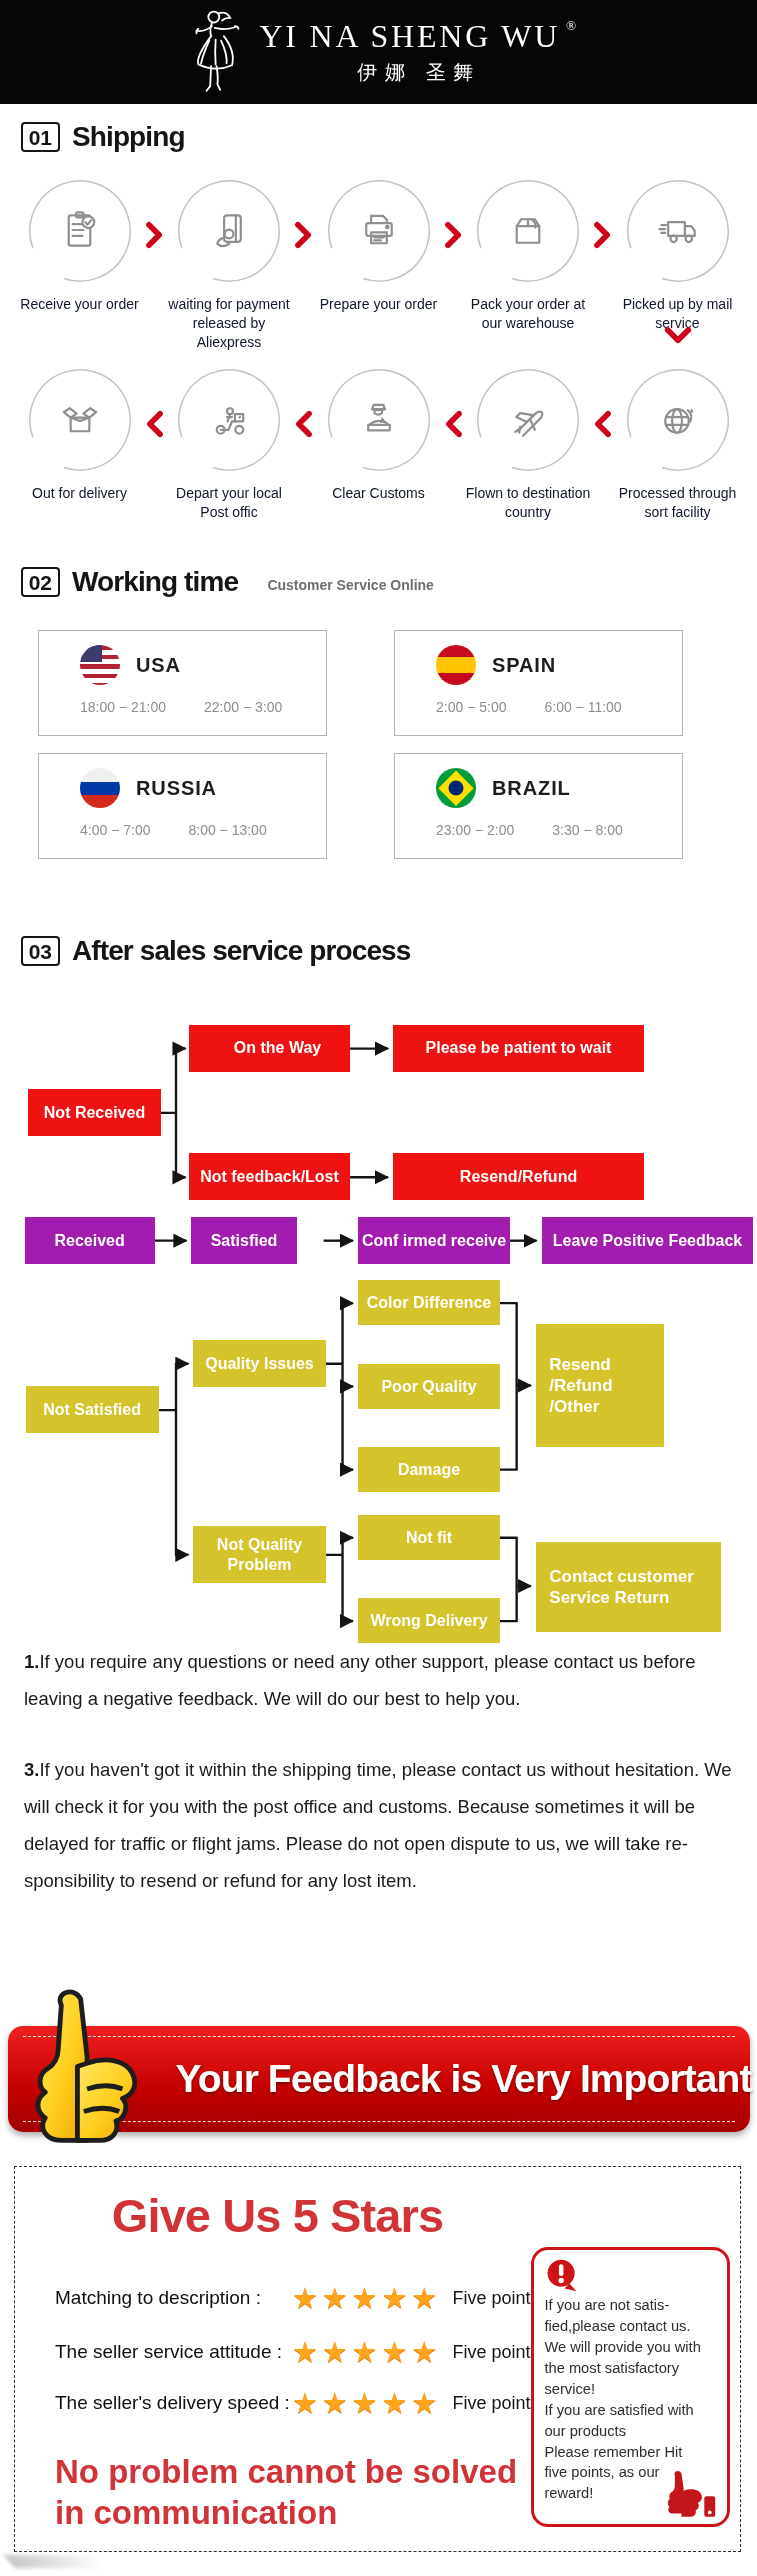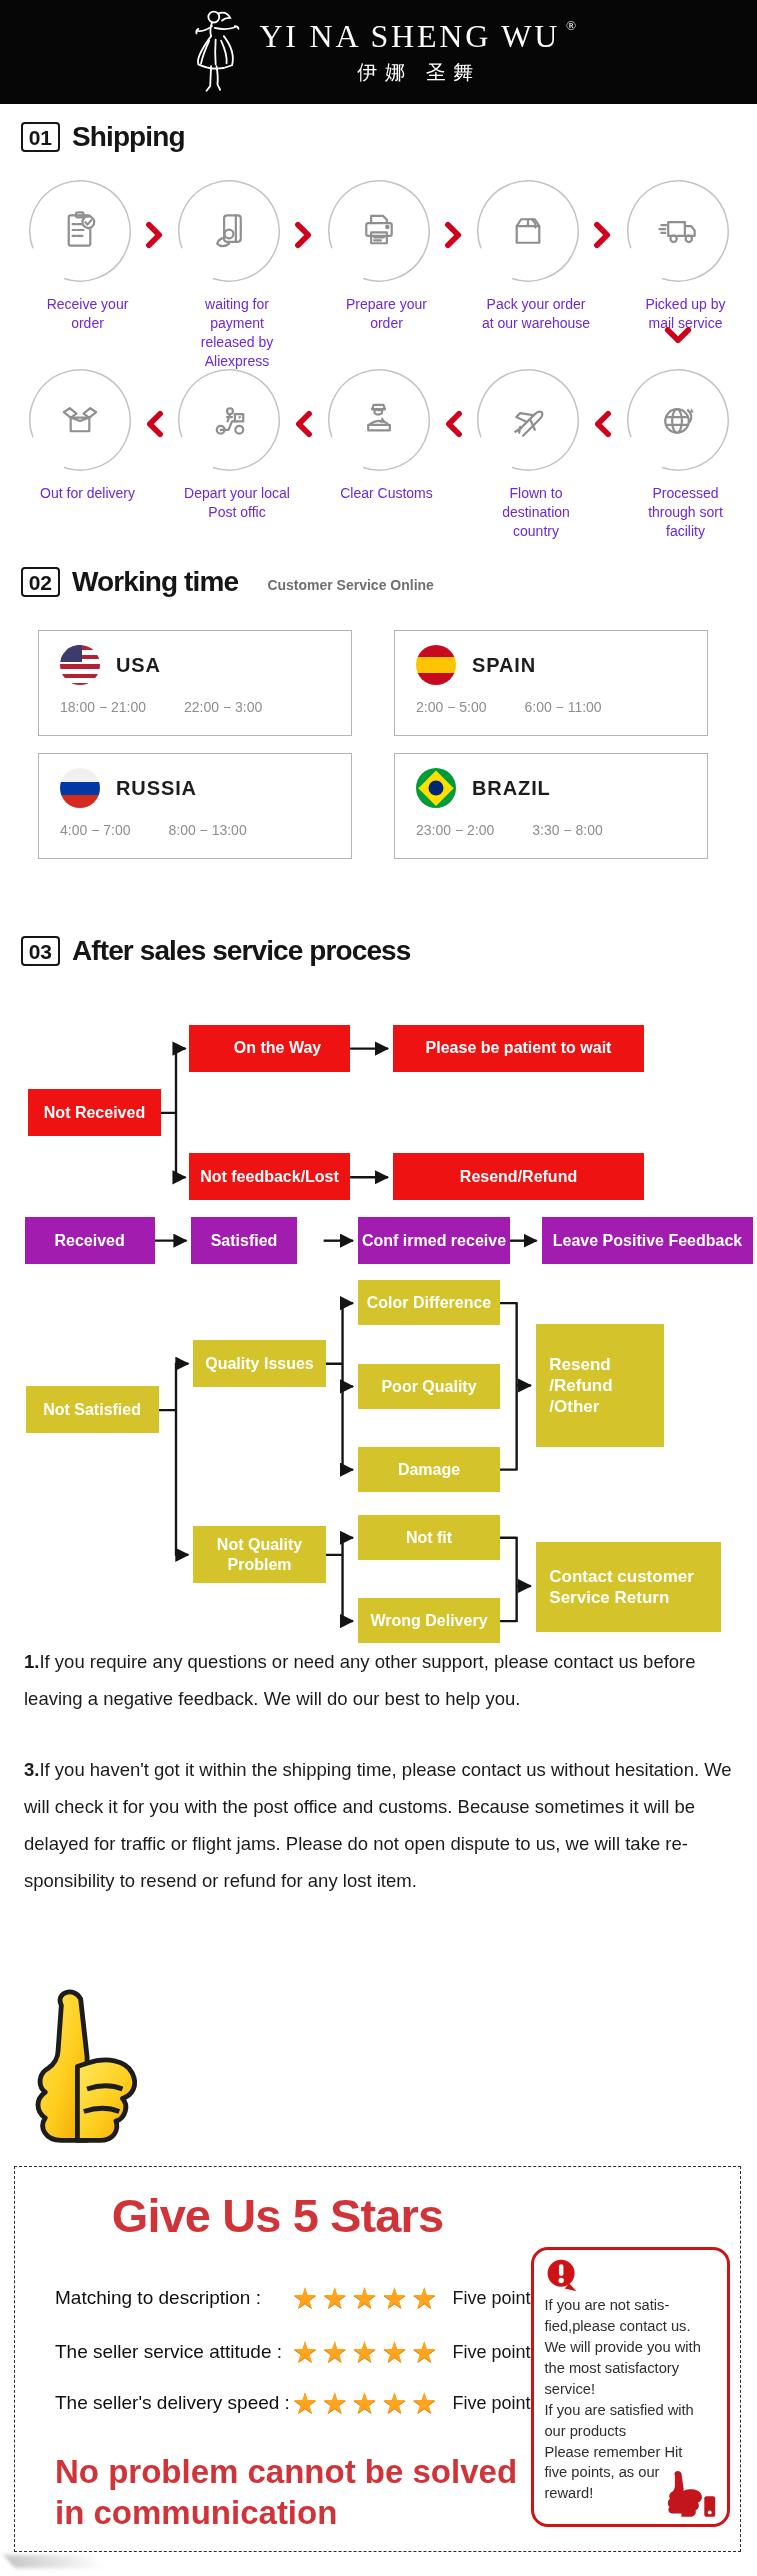--- a/index.html
+++ b/index.html
@@ -20,27 +20,27 @@
              padding:2.8px 5.7px; color:#151515; line-height:1; }
   .sec-title { font-size:28px; font-weight:700; letter-spacing:-0.9px; color:#151515; }
   .sec-sub { font-size:14px; font-weight:700; color:#6e6e6e; margin-left:17px; padding-top:5.7px; }
 
   
   .ship-row { position:absolute; left:17px; width:723px; display:flex; align-items:flex-start; }
   .ship-step { width:125px; display:flex; flex-direction:column; align-items:center; }
   .ship-circle { width:106px; height:106px; position:relative; }
   .ship-circle .arc { position:absolute; inset:0; }
   .ship-circle .ic { position:absolute; left:50%; top:50%; transform:translate(-50%,-50%); }
-  .ship-label { margin-top:11.4px; font-size:14px; color:#6d28d9; text-align:center; line-height:1.35;margin-left:16px; }
+  .ship-label { margin-top:11.4px; font-size:14px; color:#0f172a; text-align:center; line-height:1.35; }
   .ship-chev { flex:1; display:flex; justify-content:center; margin-top:43px; }
   .chev-down { position:absolute; left:664px; top:326px; }
 
   
-  .wt-card { position:absolute; width:314px; height:106px; background:#fff;
-             border:0.9px solid #b3b3b3; padding:14px 0 0 21px; }
+  .wt-card { position:absolute; width:289px; height:106px; background:#fff;
+             border:0.9px solid #b3b3b3; padding:14px 0 0 41px; }
   .wt-card::before { content:""; position:absolute; left:8.5px; top:-9.5px; right:-9.5px; bottom:8.5px;
                      border:0.9px solid #b3b3b3; z-index:-1; }
   .wt-top { display:flex; align-items:center; gap:16px; }
   .wt-name { font-size:20px; font-weight:600; letter-spacing:0.9px; color:#1d1d1d; }
   .wt-times { margin-top:14px; color:#8d8d8d; font-size:14px; display:flex; gap:38px; }
   .flag { width:40px; height:40px; border-radius:50%; overflow:hidden; position:relative; flex:none; }
   .flag-usa { background:repeating-linear-gradient(#b22234 0 4.7px, #fff 4.7px 9.5px); }
   .flag-usa::before { content:""; position:absolute; left:0; top:0; width:55%; height:43%; background:#3c3b6e; }
   .flag-spain { background:linear-gradient(#c60b1e 0 30%, #ffc400 30% 70%, #c60b1e 70%); }
   .flag-russia { background:linear-gradient(#f0f0f0 0 34%, #0039a6 34% 67%, #d52b1e 67%); }
@@ -463,20 +463,23 @@
     <div class="fb yellow" style="left:358px; top:580px; width:142px; height:45px;">Wrong Delivery</div>
     <div class="fb yellow pre left" style="left:536px; top:524px; width:185px; height:90px;">Contact customer
 Service Return</div>
   </div>
 
   <div class="notes">
     <p><b>1.</b><span>If you require any questions or need any other support, please contact us before leaving a negative feedback. We will do our best to help you.</span></p>
     <p><b>3.</b><span>If you haven't got it within the shipping time, please contact us without hesitation. We will check it for you with the post office and customs. Because sometimes it will be delayed for traffic or flight jams. Please do not open dispute to us, we will take re-sponsibility to resend or refund for any lost item.</span></p>
   </div>
 
+  <div class="banner">
+    <span class="banner-text">Your Feedback is Very Important</span>
+  </div>
   <svg class="thumb-big" width="161" height="185" viewBox="0 0 100 115">
     <defs>
         <linearGradient id="gy" x1="0" y1="0" x2="1" y2="1">
       <stop offset="0" stop-color="#ffe85e"></stop>
           <stop offset=".55" stop-color="#ffce1f"></stop>
           <stop offset="1" stop-color="#f0a400"></stop>
     </linearGradient>
       </defs>
     <g fill="url(#gy)" stroke="#1d1d1d" stroke-width="3" stroke-linejoin="round">
       <path d="M30,12 C26,4 38,0 42,8 L46,44 L46,96 L30,96 C20,96 16,88 20,82 C14,78 14,70 20,66 C15,62 16,54 22,51 C25,49 28,45 28,40 Z"></path>

